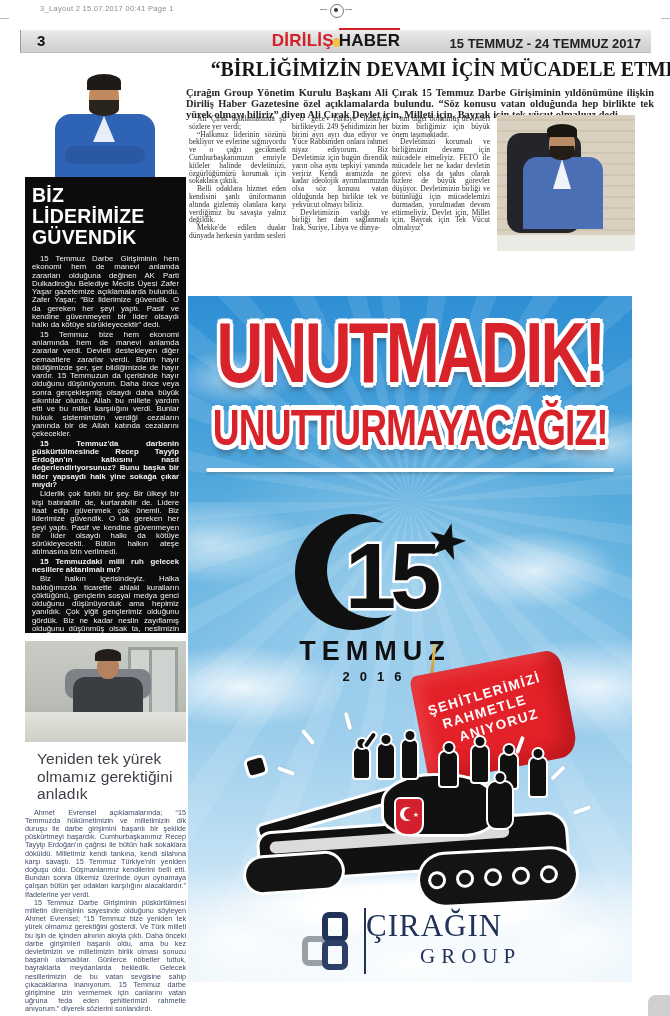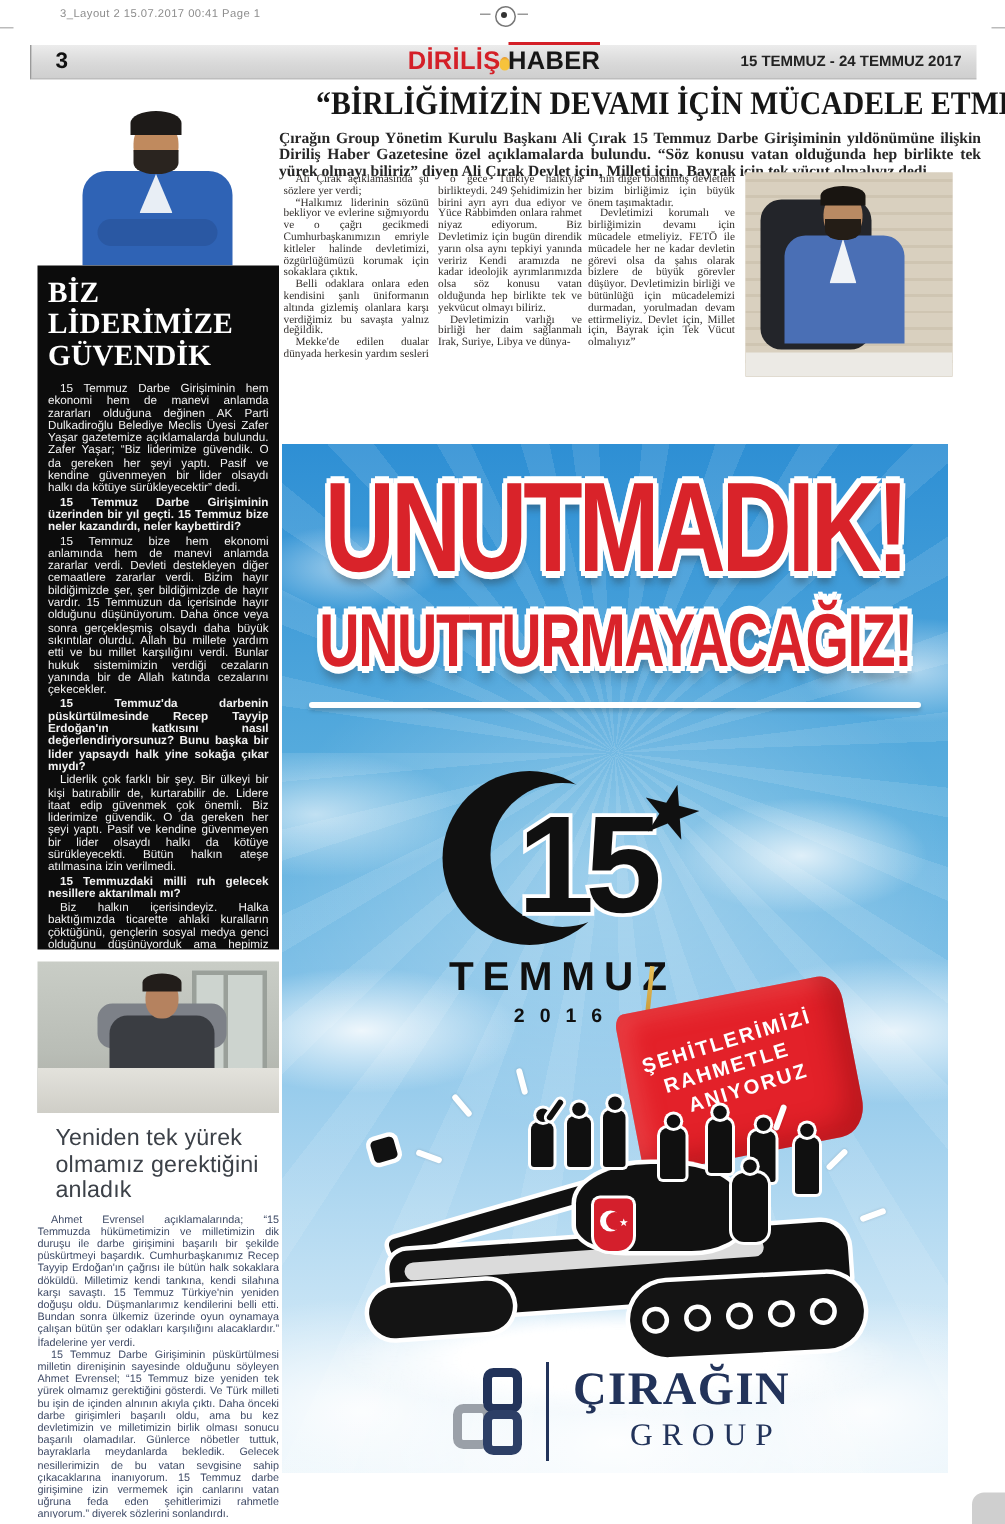--- a/index.html
+++ b/index.html
@@ -20,21 +20,21 @@
   .masthead{left:20px;top:30px;width:630px;height:22px;
             background:linear-gradient(180deg,#ececec 0%,#d9d9d9 55%,#cfcfcf 100%);
             border-left:1px solid #9a9a9a;border-bottom:1px solid #bdbdbd;display:flex;align-items:center;}
   .page-num{position:absolute;left:16px;top:2px;font-size:15px;font-weight:bold;color:#111;}
   .logo-wrap{position:absolute;left:0;right:0;top:2px;text-align:center;font-weight:bold;
              font-size:17px;letter-spacing:.2px;line-height:18px;}
   .logo-red{color:#d41f27;} .logo-black{color:#161616;position:relative;}
   .logo-black::before{content:"";position:absolute;left:0;right:0;top:-3px;height:2px;background:#d41f27;}
   .flame{display:inline-block;width:7px;height:9px;background:radial-gradient(circle at 50% 65%,#f6c33c 0 55%,#e07b1f 100%);
          border-radius:50% 50% 50% 50%/60% 60% 40% 40%;transform:translateY(1px);margin:0 -1px;}
-  .date-range{position:absolute;right:10px;top:6px;font-size:10px;font-weight:bold;color:#222;}
+  .date-range{position:absolute;right:10px;top:6px;font-size:13px;font-weight:bold;color:#222;}
 
   
   .headline{left:181px;top:56px;width:474px;text-align:center;color:#161616;
             font-family:"Liberation Serif",serif;font-weight:bold;font-size:22px;white-space:nowrap;}
   .headline>span{display:inline-block;transform:scaleX(.90);transform-origin:center;}
   .subhead{left:186px;top:88px;width:468px;font-family:"Liberation Serif",serif;font-weight:bold;
            font-size:10.4px;line-height:10.8px;color:#272727;text-align:justify;}
 
   
   .portrait1{left:25px;top:62px;width:161px;height:115px;overflow:hidden;
@@ -42,21 +42,21 @@
                 linear-gradient(90deg,#6f8c3a 0%,#b9c84a 18%,#d8e57d 30%,#4f93b8 50%,#9fb54d 72%,#5d7c38 100%);}
   .p1-head{position:absolute;left:64px;top:18px;width:30px;height:34px;border-radius:46%;background:#c08a5e;}
   .p1-hair{position:absolute;left:62px;top:12px;width:34px;height:16px;border-radius:50% 50% 0 0;background:#1d1a18;}
   .p1-beard{position:absolute;left:64px;top:38px;width:30px;height:16px;border-radius:0 0 46% 46%;background:#2a241f;}
   .p1-body{position:absolute;left:30px;top:52px;width:100px;height:63px;border-radius:16px 16px 0 0;background:#2f63b5;}
   .p1-shirt{position:absolute;left:68px;top:54px;width:22px;height:26px;background:#e8eef5;clip-path:polygon(50% 0,100% 100%,0 100%);}
   .p1-arms{position:absolute;left:40px;top:84px;width:80px;height:18px;border-radius:9px;background:#2a58a3;}
 
   .black-box{left:25px;top:177px;width:161px;height:456px;background:#0c0c0c;color:#f2f2f2;
              padding:8px 7px;box-sizing:border-box;overflow:hidden;}
-  .black-box h2{margin:0 0 7px 0;font-size:19.5px;line-height:21px;letter-spacing:.2px;color:#ffffff;font-family:Liberation Serif, serif;}
+  .black-box h2{margin:0 0 7px 0;font-size:19.5px;line-height:21px;letter-spacing:.2px;color:#ffffff;}
   .black-box p{margin:0 0 1px 0;font-size:7.8px;line-height:8.3px;text-align:justify;text-indent:8px;}
   .black-box p.q{font-weight:bold;}
 
   .portrait2{left:25px;top:641px;width:161px;height:101px;overflow:hidden;background:linear-gradient(180deg,#c9cdc6 0%,#b9bdb6 60%,#a8aaa2 100%);}
   .p2-window{position:absolute;right:8px;top:6px;width:44px;height:62px;background:#cdd4cf;border:3px solid #9aa09a;}
   .p2-window::after{content:"";position:absolute;left:18px;top:0;bottom:0;width:3px;background:#9aa09a;}
   .p2-head{position:absolute;left:72px;top:12px;width:22px;height:26px;border-radius:46%;background:#b5825f;}
   .p2-hair{position:absolute;left:70px;top:8px;width:26px;height:12px;border-radius:50% 50% 0 0;background:#221d1a;}
   .p2-body{position:absolute;left:48px;top:36px;width:70px;height:40px;border-radius:12px 12px 0 0;background:#3a3d42;}
   .p2-desk{position:absolute;left:0;bottom:0;width:100%;height:30px;background:linear-gradient(180deg,#e3e2dc,#cfcec7);}
@@ -148,21 +148,21 @@
                   width:9px;height:9px;border-radius:50%;background:#101010;box-shadow:0 0 0 2px #fff;}
   .arm{position:absolute;width:4px;height:16px;background:#101010;border-radius:2px;box-shadow:0 0 0 2px #fff;transform:rotate(35deg);}
 
   .brand{position:absolute;left:0;top:612px;width:444px;height:74px;}
   .brand-mark{position:absolute;left:112px;top:2px;width:56px;height:62px;}
   .bm-sq{position:absolute;width:26px;height:30px;border-radius:7px;box-sizing:border-box;background:transparent;}
   .bm-gray{left:2px;top:26px;border:6px solid #9aa0a8;}
   .bm-navy1{left:22px;top:2px;border:6px solid #22335a;}
   .bm-navy2{left:22px;top:30px;border:6px solid #2d3f66;}
   .brand-divider{position:absolute;left:176px;top:0;width:2px;height:66px;background:#22335a;}
-  .brand-name{position:absolute;left:194px;top:0;font-family:"Liberation Serif",serif;font-size:31px;font-weight:700;
+  .brand-name{position:absolute;left:178px;top:0;font-family:"Liberation Serif",serif;font-size:31px;font-weight:400;
               color:#22335a;letter-spacing:1px;}
   .brand-sub{position:absolute;left:232px;top:36px;font-family:"Liberation Serif",serif;font-size:21px;font-weight:500;
              color:#22335a;letter-spacing:6px;}
 
   .corner-mark{left:648px;top:995px;width:22px;height:21px;background:#cfcfcf;border-radius:8px 0 0 0;}
 </style>
 </head>
 <body>
 
 <div class="page">
@@ -188,32 +188,31 @@
     <div class="p1-shirt"></div>
     <div class="p1-arms"></div>
     <div class="p1-head"></div>
     <div class="p1-hair"></div>
     <div class="p1-beard"></div>
   </div>
 
   <div class="abs black-box">
     <h2>BİZ LİDERİMİZE GÜVENDİK</h2>
     <p>15 Temmuz Darbe Girişiminin hem ekonomi hem de manevi anlamda zararları olduğuna değinen AK Parti Dulkadiroğlu Belediye Meclis Üyesi Zafer Yaşar gazetemize açıklamalarda bulundu.  Zafer Yaşar; “Biz liderimize güvendik.  O da gereken her şeyi yaptı. Pasif ve kendine güvenmeyen bir lider olsaydı halkı da kötüye sürükleyecektir” dedi.</p>
-    <p class="q">15 Temmuz Darbe Girişiminin üzerinden bir yıl geçti. 15 Temmuz bize neler kazandırdı, neler kaybettirdi?</p>
     <p>15 Temmuz bize hem ekonomi anlamında hem de manevi anlamda zararlar verdi. Devleti destekleyen diğer cemaatlere zararlar verdi. Bizim hayır bildiğimizde şer, şer bildiğimizde de hayır vardır. 15 Temmuzun da içerisinde hayır olduğunu düşünüyorum. Daha önce veya sonra gerçekleşmiş olsaydı daha büyük sıkıntılar olurdu. Allah bu millete yardım etti ve bu millet karşılığını verdi. Bunlar hukuk sistemimizin verdiği cezaların yanında bir de Allah katında cezalarını çekecekler.</p>
     <p class="q">15 Temmuz'da darbenin püskürtülmesinde Recep Tayyip Erdoğan'ın katkısını nasıl değerlendiriyorsunuz? Bunu başka bir lider yapsaydı halk yine sokağa çıkar mıydı?</p>
     <p>Liderlik çok farklı bir şey. Bir ülkeyi bir kişi batırabilir de, kurtarabilir de. Lidere itaat edip güvenmek çok önemli. Biz liderimize güvendik.  O da gereken her şeyi yaptı. Pasif ve kendine güvenmeyen bir lider olsaydı halkı da kötüye sürükleyecekti.  Bütün halkın ateşe atılmasına izin verilmedi.</p>
     <p class="q">15 Temmuzdaki milli ruh gelecek nesillere aktarılmalı mı?</p>
     <p>Biz halkın içerisindeyiz. Halka baktığımızda ticarette ahlaki kuralların çöktüğünü, gençlerin sosyal medya genci olduğunu düşünüyorduk ama hepimiz yanıldık. Çok yiğit gençlerimiz olduğunu gördük. Biz ne kadar neslin zayıflamış olduğunu düşünmüş olsak ta, neslimizin kanında vatan sevgisinin sıcak bir şekilde bulunduğunu gördük.</p>
   </div>
 
   <div class="abs col col1">
     <p>Ali Çırak açıklamasında şu sözlere yer verdi;</p>
     <p>“Halkımız liderinin sözünü bekliyor ve evlerine sığmıyordu ve o çağrı gecikmedi Cumhurbaşkanımızın emriyle kitleler halinde devletimizi, özgürlüğümüzü korumak için sokaklara çıktık.</p>
-    <p>Belli odaklara onlara eden kendisini şanlı üniformanın altında gizlemiş olanlara karşı verdiğimiz bu savaşta yalnız değildik.</p>
+    <p>Belli odaklara hizmet eden kendisini şanlı üniformanın altında gizlemiş olanlara karşı verdiğimiz bu savaşta yalnız değildik.</p>
     <p>Mekke'de edilen dualar dünyada herkesin yardım sesleri</p>
   </div>
   <div class="abs col col2">
     <p>o gece Türkiye halkıyla birlikteydi. 249 Şehidimizin her birini ayrı ayrı dua ediyor ve Yüce Rabbimden onlara rahmet niyaz ediyorum. Biz Devletimiz için bugün direndik yarın olsa aynı tepkiyi yanında veririz Kendi aramızda ne kadar ideolojik ayrımlarımızda olsa söz konusu vatan olduğunda hep birlikte tek ve yekvücut olmayı biliriz.</p>
     <p>Devletimizin varlığı ve birliği her daim sağlanmalı Irak, Suriye, Libya ve dünya-</p>
   </div>
   <div class="abs col col3">
     <p>nın diğer bölünmüş devletleri bizim birliğimiz için büyük önem taşımaktadır.</p>
     <p>Devletimizi korumalı ve birliğimizin devamı için mücadele etmeliyiz. FETÖ ile mücadele her ne kadar devletin görevi olsa da şahıs olarak bizlere de büyük görevler düşüyor. Devletimizin birliği ve bütünlüğü için mücadelemizi durmadan, yorulmadan devam ettirmeliyiz. Devlet için, Millet için, Bayrak için Tek Vücut olmalıyız”</p>
   </div>

